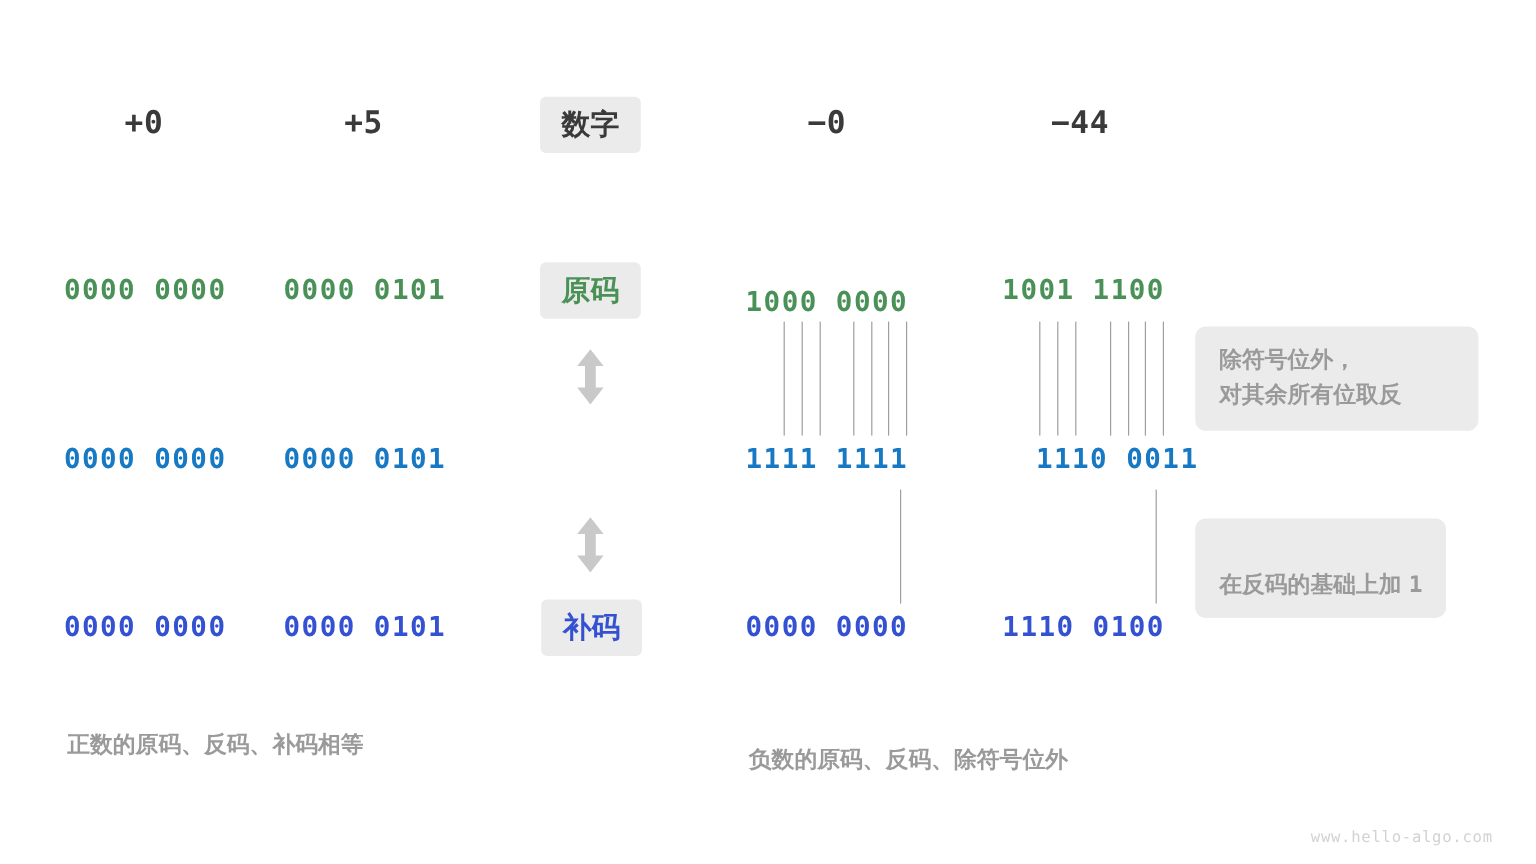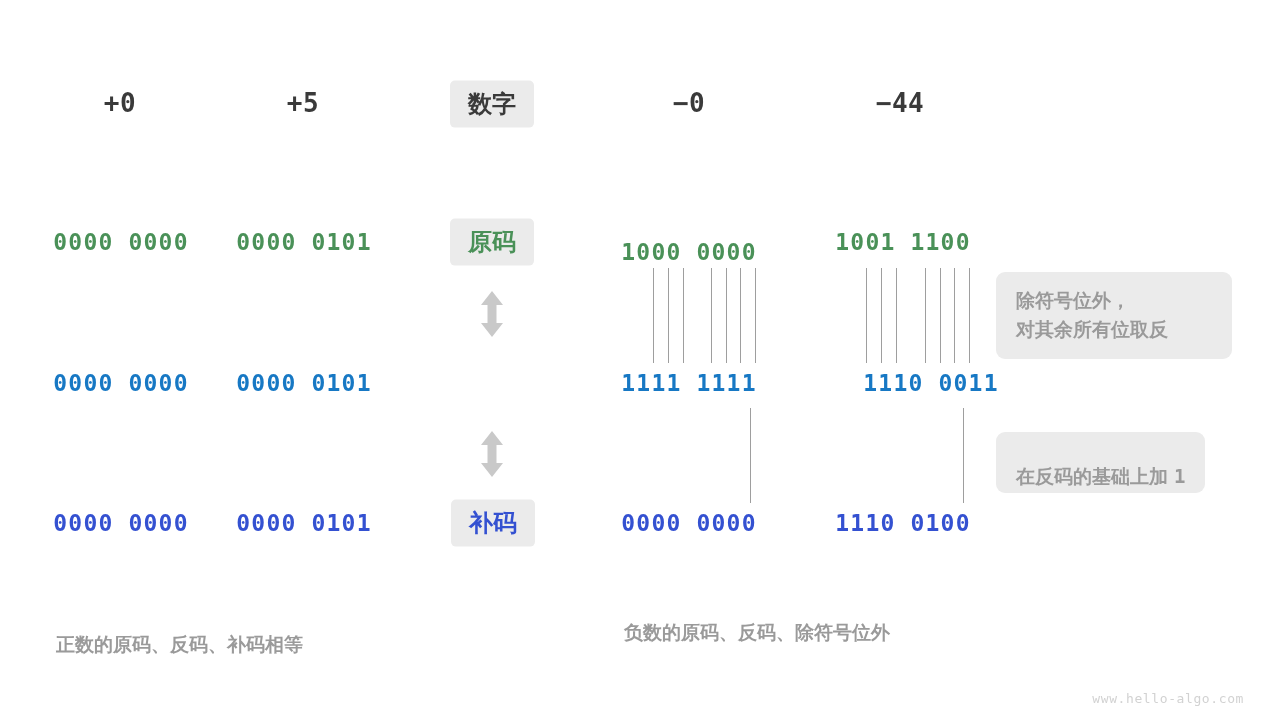--- a/index.html
+++ b/index.html
@@ -189,23 +189,23 @@
     <path d="M13 0 L24 14 L17.5 14 L17.5 32 L24 32 L13 46 L2 32 L8.5 32 L8.5 14 L2 14 Z" fill="#c9c9c9"></path>
   </svg>
 
   <svg class="dbl-arrow" style="left:492px; top:454px;" viewBox="0 0 26 46">
     <path d="M13 0 L24 14 L17.5 14 L17.5 32 L24 32 L13 46 L2 32 L8.5 32 L8.5 14 L2 14 Z" fill="#c9c9c9"></path>
   </svg>
 
   <div class="note" style="left:996px; top:272px; width:196px;">除符号位外，
 对其余所有位取反</div>
 
-  <div class="note" style="left:996px; top:432px; padding:1px 20px;">
+  <div class="note" style="left:996px; top:432px; padding:12px 20px;">
     <span>在反码的基础上加</span><span class="mono-one">1</span>
   </div>
 
-  <div class="caption" style="left:56px; top:632px;">正数的原码、反码、补码相等</div>
+  <div class="caption" style="left:56px; top:608px;">正数的原码、反码、补码相等</div>
 
   <div class="caption" style="left:624px; top:620px;">负数的原码、反码、除符号位外</div>
 
   <div class="watermark">www.hello-algo.com</div>
 
 </div>
 
 </body></html>

